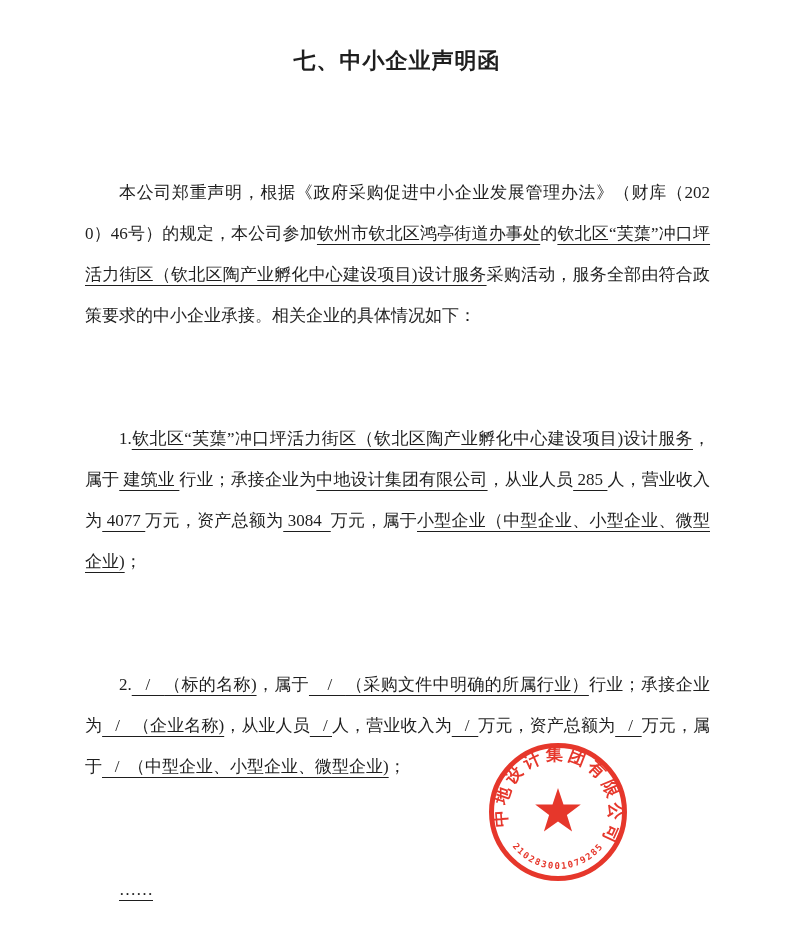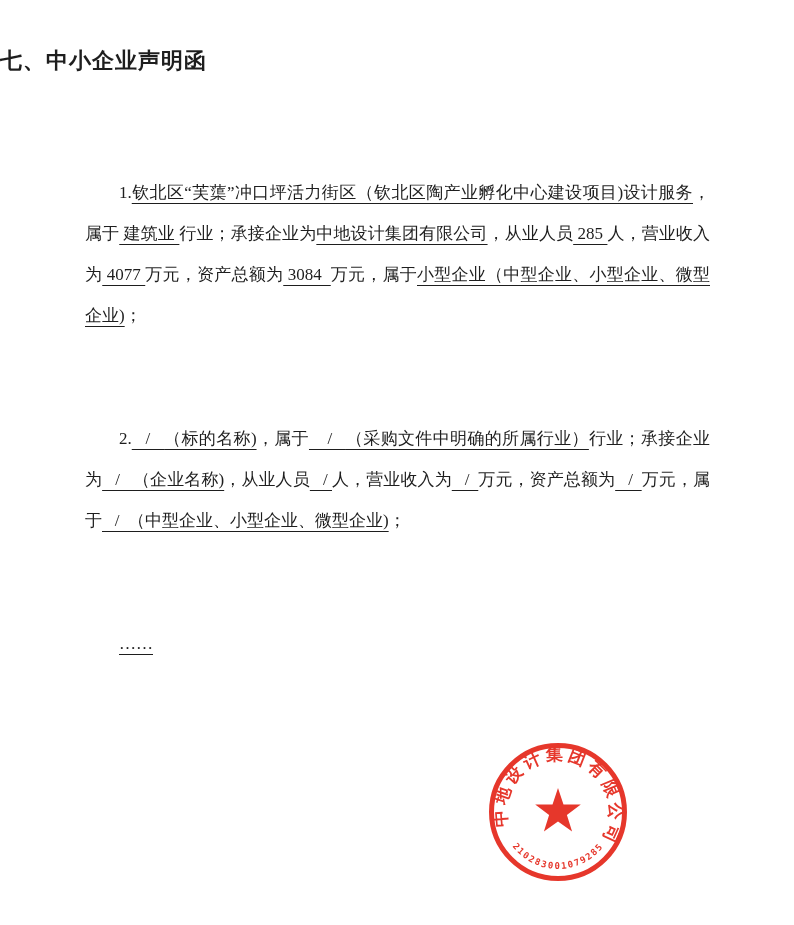--- a/index.html
+++ b/index.html
@@ -3,21 +3,21 @@
 <meta charset="utf-8">
 <style>
   html,body{margin:0;padding:0;}
   body{
     width:794px;height:925px;background:#ffffff;overflow:hidden;
     font-family:"Liberation Serif","DejaVu Serif",serif;
     color:#1e1e1e;position:relative;
   }
   .doc{position:relative;width:794px;height:925px;}
   .title{
-    padding-top:46px;text-align:left;font-size:22px;font-weight:bold;
+    padding-top:46px;text-align:center;font-size:22px;font-weight:bold;
     letter-spacing:1px;
   }
   .body{
     margin:14px 84px 0 85px;
     font-size:17px;line-height:41px;
     text-align:justify;word-break:break-all;white-space:pre-wrap;
   }
   .para{margin:0;text-indent:34px;}
   .u{text-decoration:underline;text-underline-offset:5px;text-decoration-thickness:1px;}
   .stamp{
@@ -31,20 +31,21 @@
     font-family:"DejaVu Sans Mono","Liberation Mono",monospace;}
 </style>
 </head>
 <body>
 
 <div class="doc">
 
   <div class="title">七、中小企业声明函</div>
 
   <div class="body">
+    <p class="para"><span>本公司郑重声明，根据《政府采购促进中小企业发展管理办法》（财库（2020）46号）的规定，本公司参加</span><span class="u">钦州市钦北区鸿亭街道办事处</span><span>的</span><span class="u">钦北区“芙蕖”冲口坪活力街区（钦北区陶产业孵化中心建设项目)设计服务</span><span>采购活动，服务全部由符合政策要求的中小企业承接。相关企业的具体情况如下：</span></p>
     <p class="para"><span>1.</span><span class="u">钦北区“芙蕖”冲口坪活力街区（钦北区陶产业孵化中心建设项目)设计服务</span><span>，属于</span><span class="u"> 建筑业 </span><span>行业；承接企业为</span><span class="u">中地设计集团有限公司</span><span>，从业人员</span><span class="u"> 285 </span><span>人，营业收入为</span><span class="u"> 4077 </span><span>万元，资产总额为</span><span class="u"> 3084  </span><span>万元，属于</span><span class="u">小型企业（中型企业、小型企业、微型企业)</span><span>；</span></p>
     <p class="para"><span>2.</span><span class="u">   /   </span><span class="u">（标的名称)</span><span>，属于</span><span class="u">    /   </span><span class="u">（采购文件中明确的所属行业）</span><span>行业；承接企业为</span><span class="u">   /   </span><span class="u">（企业名称)</span><span>，从业人员</span><span class="u">   / </span><span>人，营业收入为</span><span class="u">   /  </span><span>万元，资产总额为</span><span class="u">   /  </span><span>万元，属于</span><span class="u">   /  </span><span class="u">（中型企业、小型企业、微型企业)</span><span>；</span></p>
     <p class="para"><span class="u">……</span></p>
     
     
   </div>
 
   <svg class="stamp" viewBox="0 0 150 150" xmlns="http://www.w3.org/2000/svg">
     <defs>
       <path id="arc-company" d="M 24.8 88.5 A 52 52 0 1 1 117.6 104.8" fill="none"></path>

